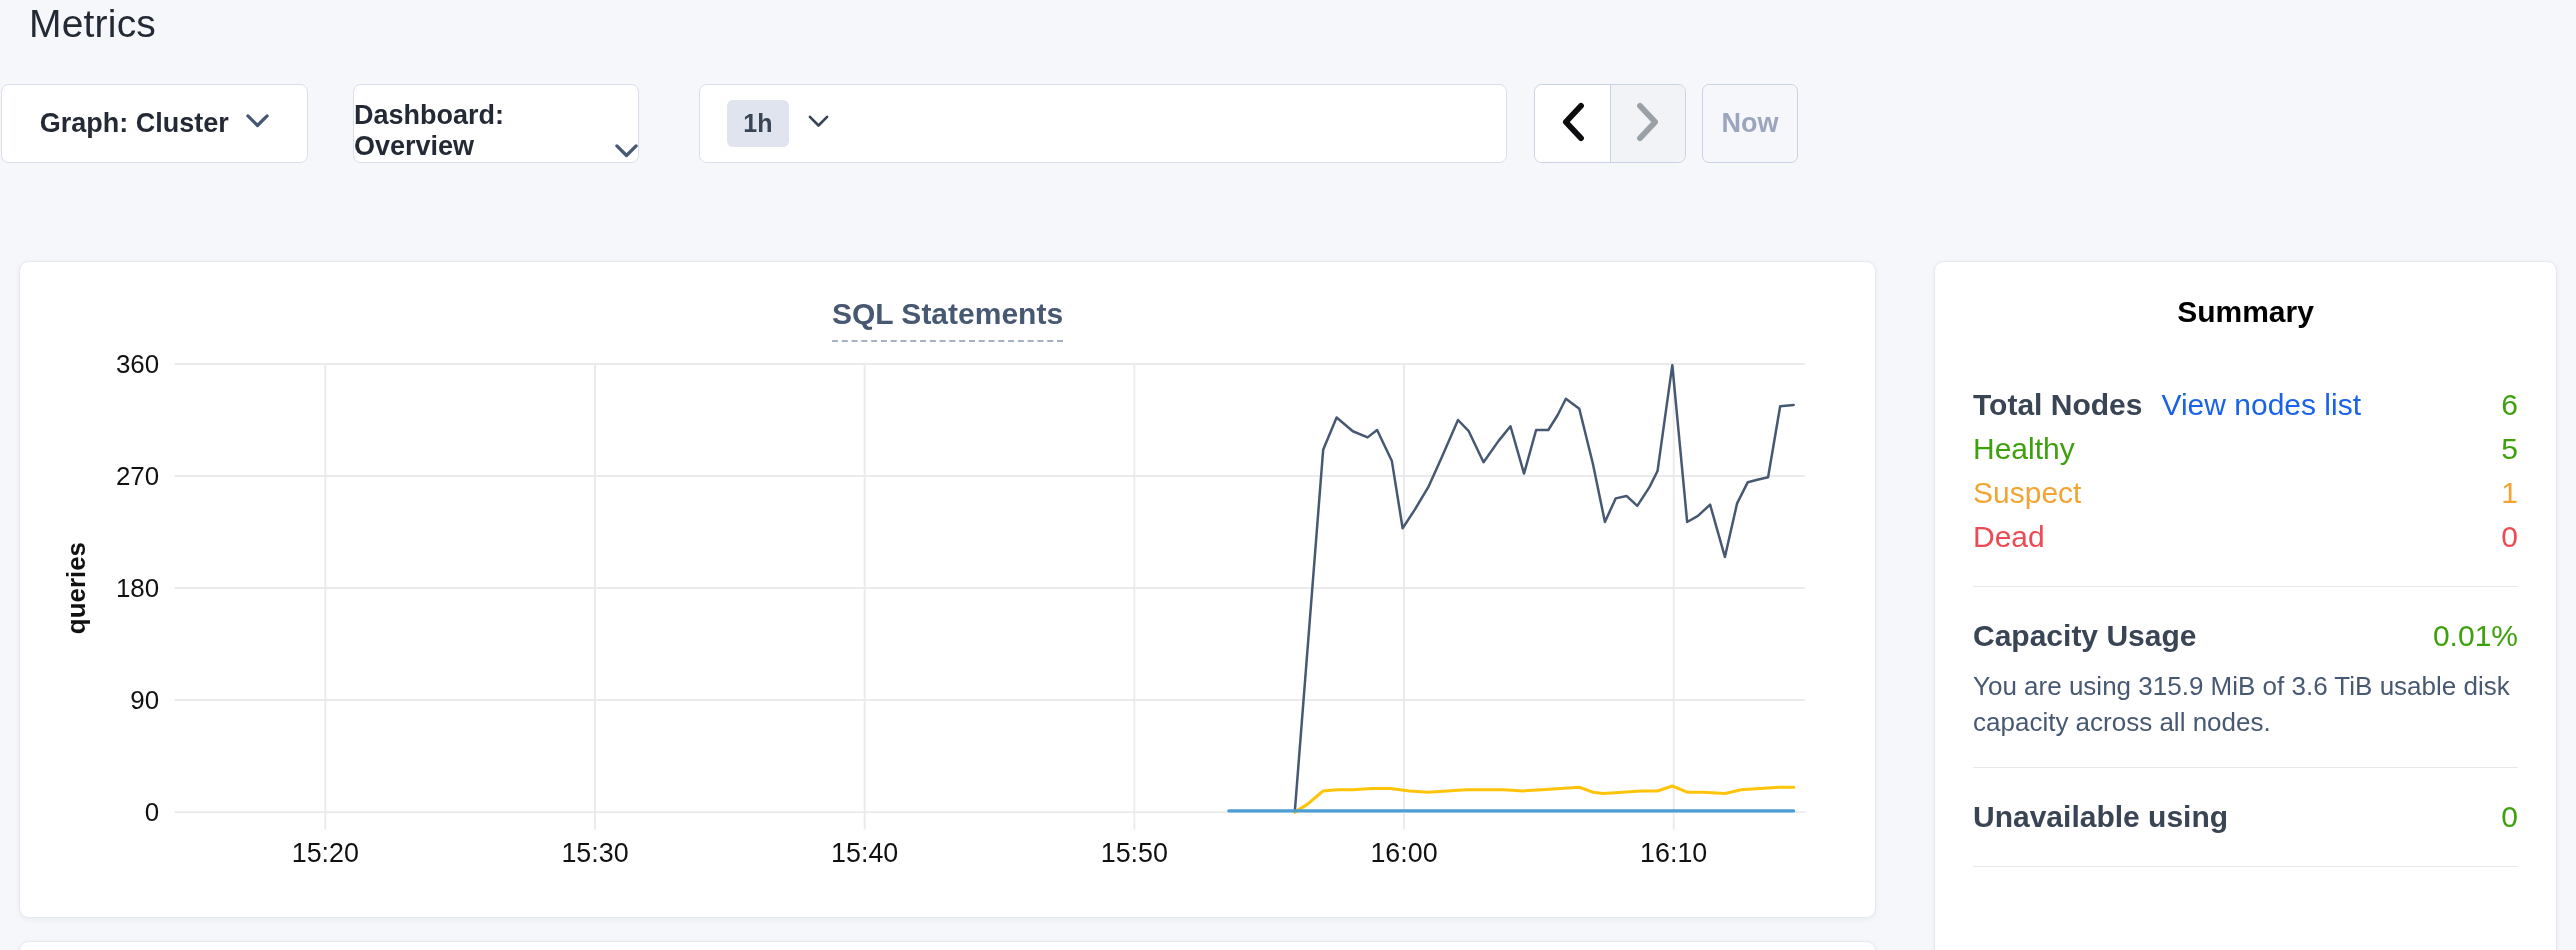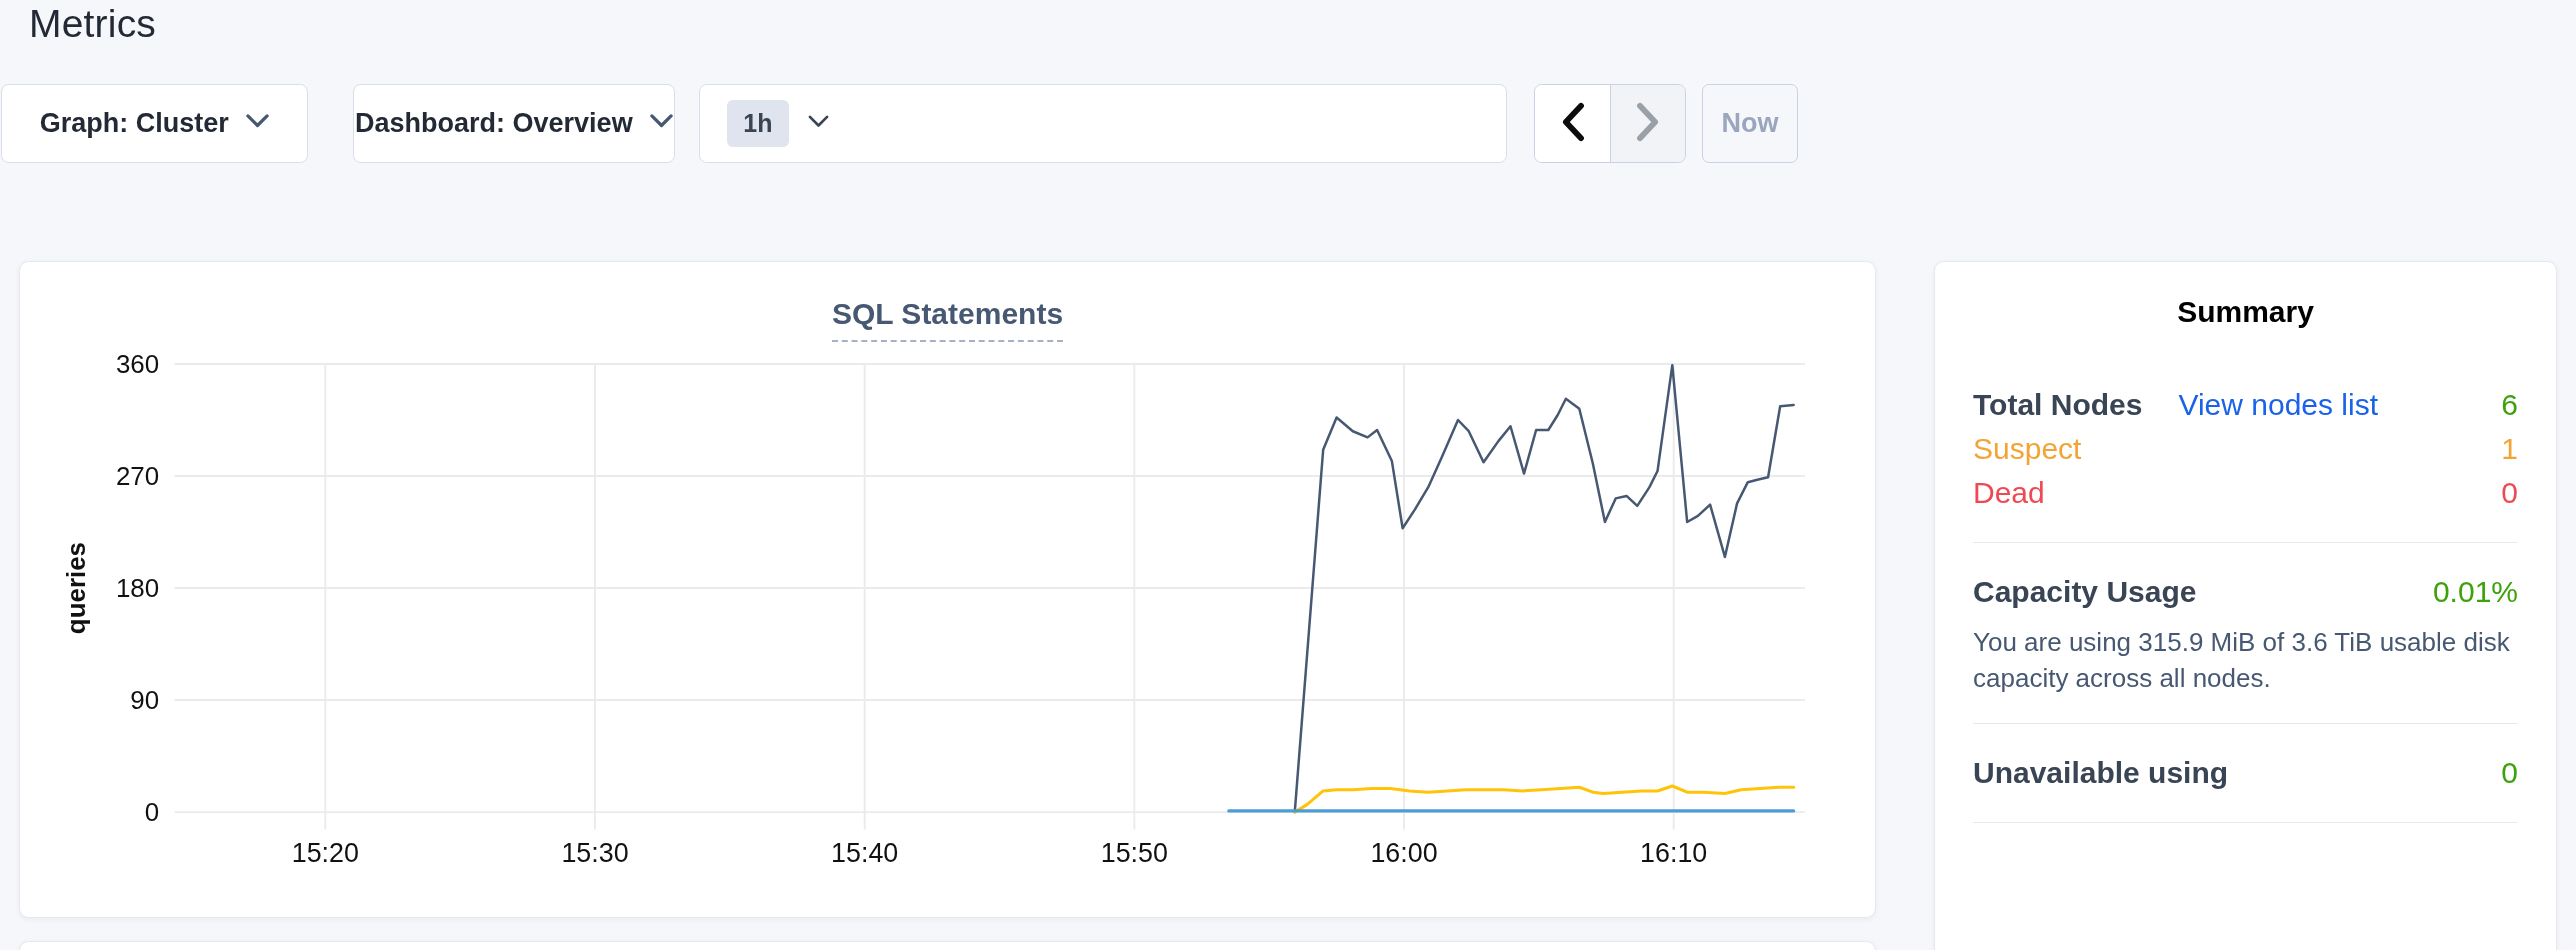--- a/index.html
+++ b/index.html
@@ -8,21 +8,21 @@
 
   
   .page-title { position:absolute; left:29px; top:1.9px; font-size:39px; font-weight:500; color:#242A35; letter-spacing:0.2px; }
 
   
   .controls { position:absolute; left:0; top:84px; height:79px; }
   .ctl { position:absolute; top:0; height:79px; background:#fff; border:1.9px solid #D8DEEA; border-radius:7.7px;
          display:flex; align-items:center; justify-content:center; gap:17.3px; cursor:pointer; }
   .ctl-label { font-size:27px; font-weight:bold; color:#242A35; }
   .graph-select { left:1px; width:307px; }
-  .dashboard-select { left:353px; width:322px; }
+  .dashboard-select { left:353px; width:286px;align-items:flex-end; }
   .time-selector { left:699px; width:808px; justify-content:flex-start; padding:0 27px; gap:19px; }
   .time-badge { background:#DFE4EF; border-radius:5.8px; padding:8.6px 16.3px; font-size:25px; font-weight:bold; color:#394455; }
   .time-label { font-size:27px; color:#394455; flex-grow:1; text-align:left; }
   .nav-group { position:absolute; left:1534px; top:0; height:79px; display:flex; border:1.9px solid #C9D2E4; border-radius:7.7px; overflow:hidden; }
   .nav-btn { width:75px; height:100%; display:flex; align-items:center; justify-content:center; cursor:pointer; }
   .nav-prev { background:#fff; }
   .nav-next { background:#F1F3F6; border-left:1.9px solid #C9D2E4; }
   .now-btn { position:absolute; left:1702px; top:0; width:96px; height:79px; border:1.9px solid #C9D2E4; border-radius:7px;
              display:flex; align-items:center; justify-content:center; font-size:27px; font-weight:bold; color:#9BA6BE; background:transparent; }
 
@@ -36,21 +36,21 @@
   
   .chart-title-wrap { position:absolute; left:0; top:35px; width:100%; text-align:center; z-index:2; }
   .chart-title { display:inline-block; font-size:30px; font-weight:bold; color:#475872;
                  border-bottom:2.9px dashed #A6B1C4; padding-bottom:8.6px; cursor:default; }
   .chart-svg { position:absolute; left:0; top:0; }
 
   
   .summary-title { text-align:center; font-size:30px; font-weight:bold; color:#000000; margin-bottom:54px; }
   .sum-row { display:flex; align-items:baseline; font-size:30px; line-height:44px; }
   .sum-label-bold { font-weight:bold; color:#394455; }
-  .sum-link { margin-left:36px; font-size:30px; }
+  .sum-link { margin-left:19px; font-size:30px; }
   .sum-value { margin-left:auto; }
   .sum-divider { border:none; border-top:1.9px solid #E9E9E9; margin:27px 0; }
   .sum-desc { font-size:26px; line-height:36px; color:#475872; margin-top:9.6px; }
   .section { margin-top:19px; }
   a { text-decoration:none; cursor:pointer; }
 </style>
 </head>
 <body>
 
 <h1 class="page-title">Metrics</h1>
@@ -142,20 +142,24 @@
 <div class="card summary-card">
   <div class="summary-title">Summary</div>
 
   <div class="sum-row">
     <span class="sum-label-bold">Total Nodes</span>
     <a class="sum-link" id="view-nodes-link" style="color: rgb(26, 99, 232);">View nodes list</a>
     <span class="sum-value" id="total-nodes-value" style="color: rgb(61, 161, 13);">6</span>
   </div>
   <div id="node-status-rows">
       <div class="sum-row">
+        <span style="color: rgb(61, 161, 13);">Healthy</span>
+        <span class="sum-value" style="color: rgb(61, 161, 13);">5</span>
+      </div>
+      <div class="sum-row">
         <span style="color: rgb(242, 164, 52);">Suspect</span>
         <span class="sum-value" style="color: rgb(242, 164, 52);">1</span>
       </div>
       <div class="sum-row">
         <span style="color: rgb(237, 74, 83);">Dead</span>
         <span class="sum-value" style="color: rgb(237, 74, 83);">0</span>
       </div>
     </div>
 
   <hr class="sum-divider">

